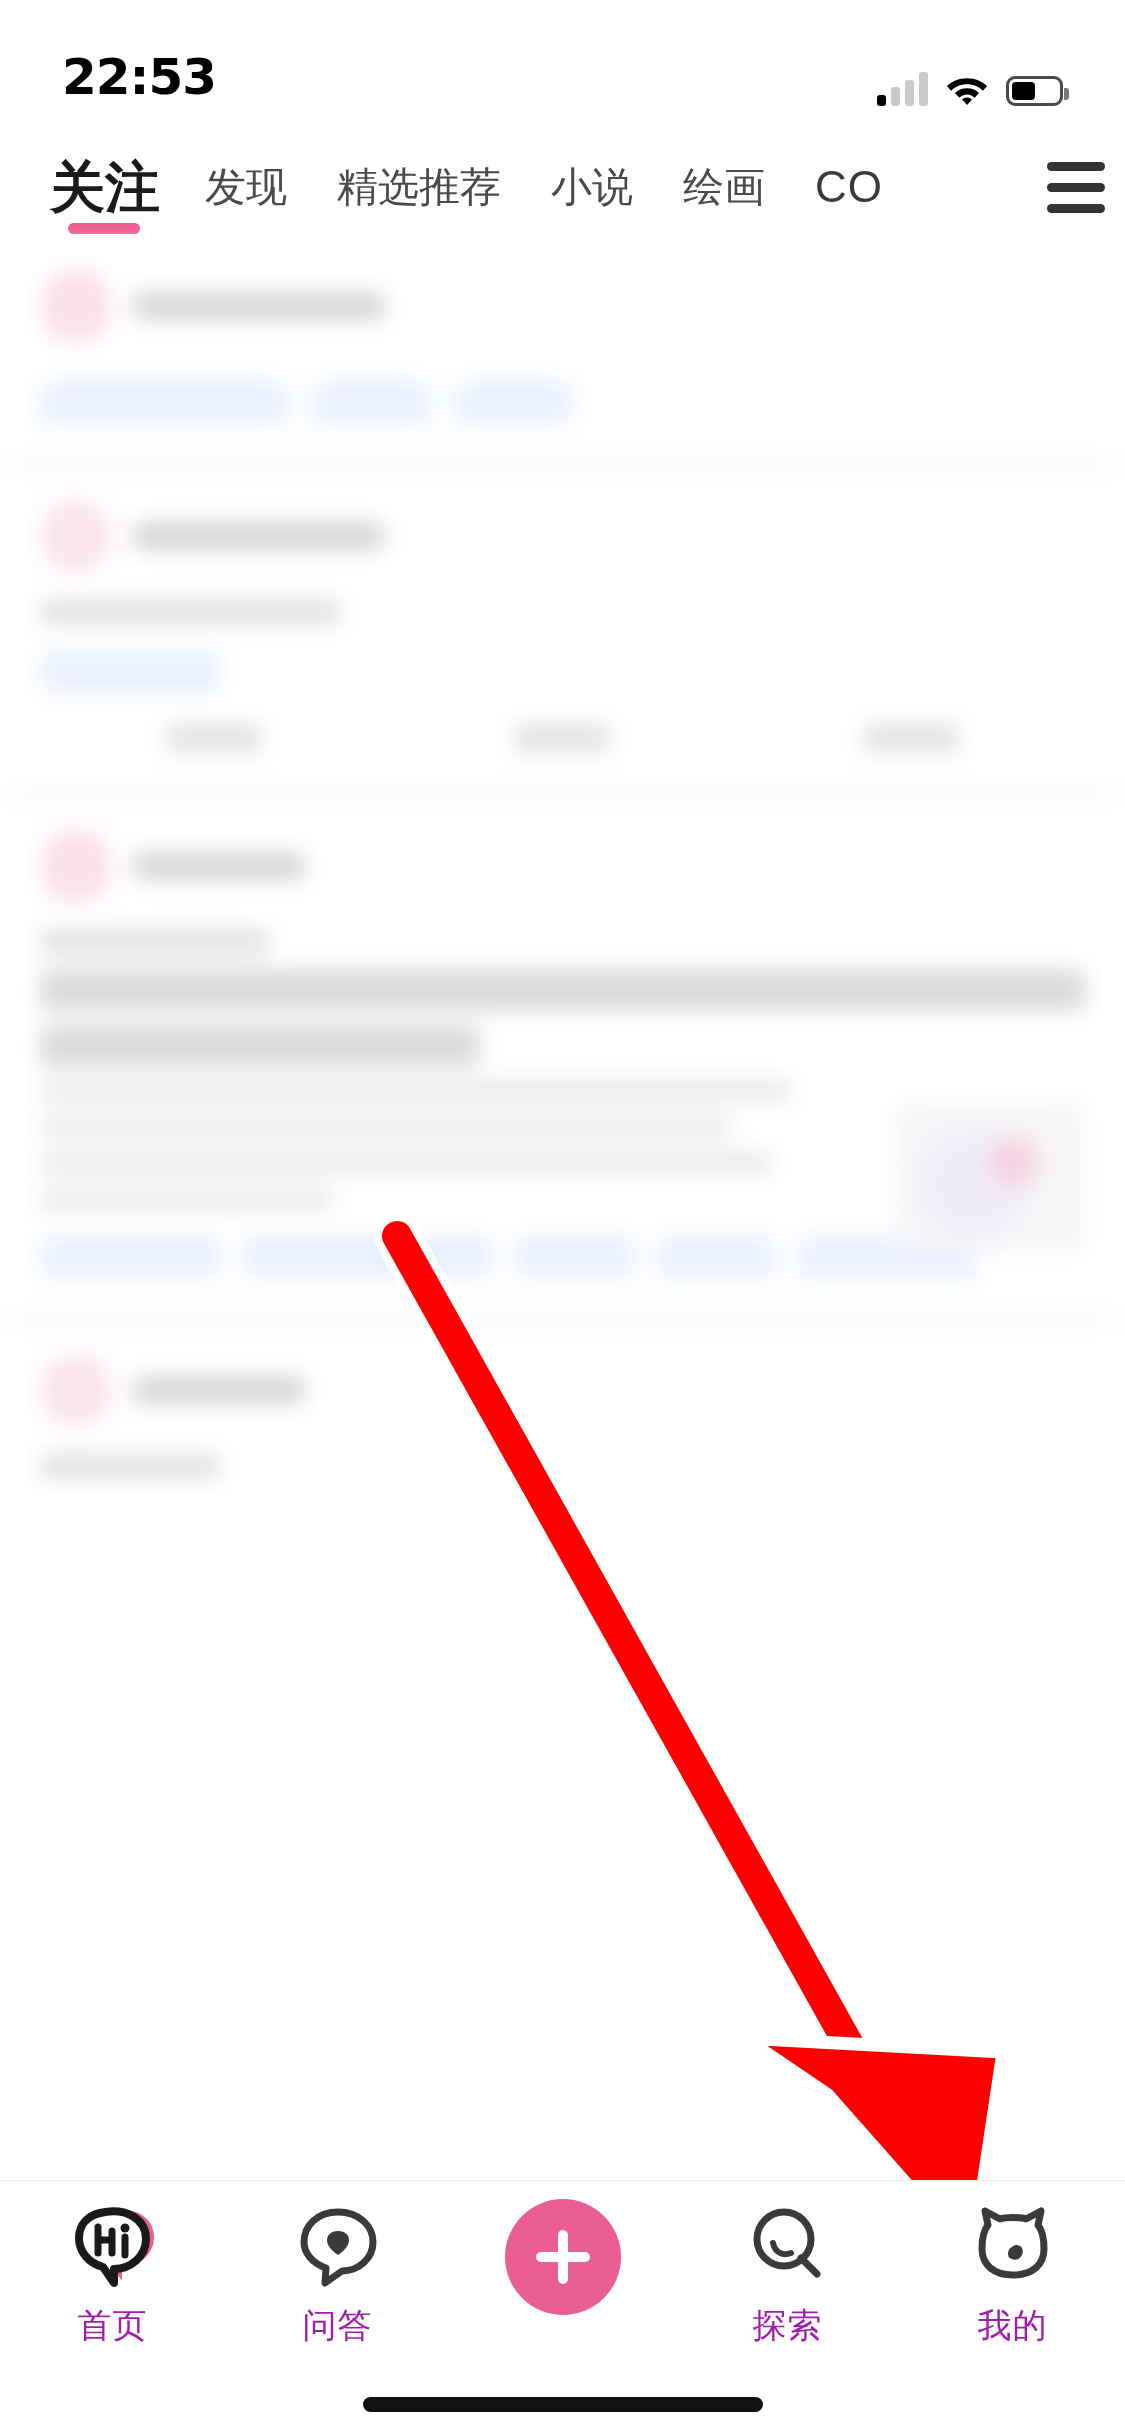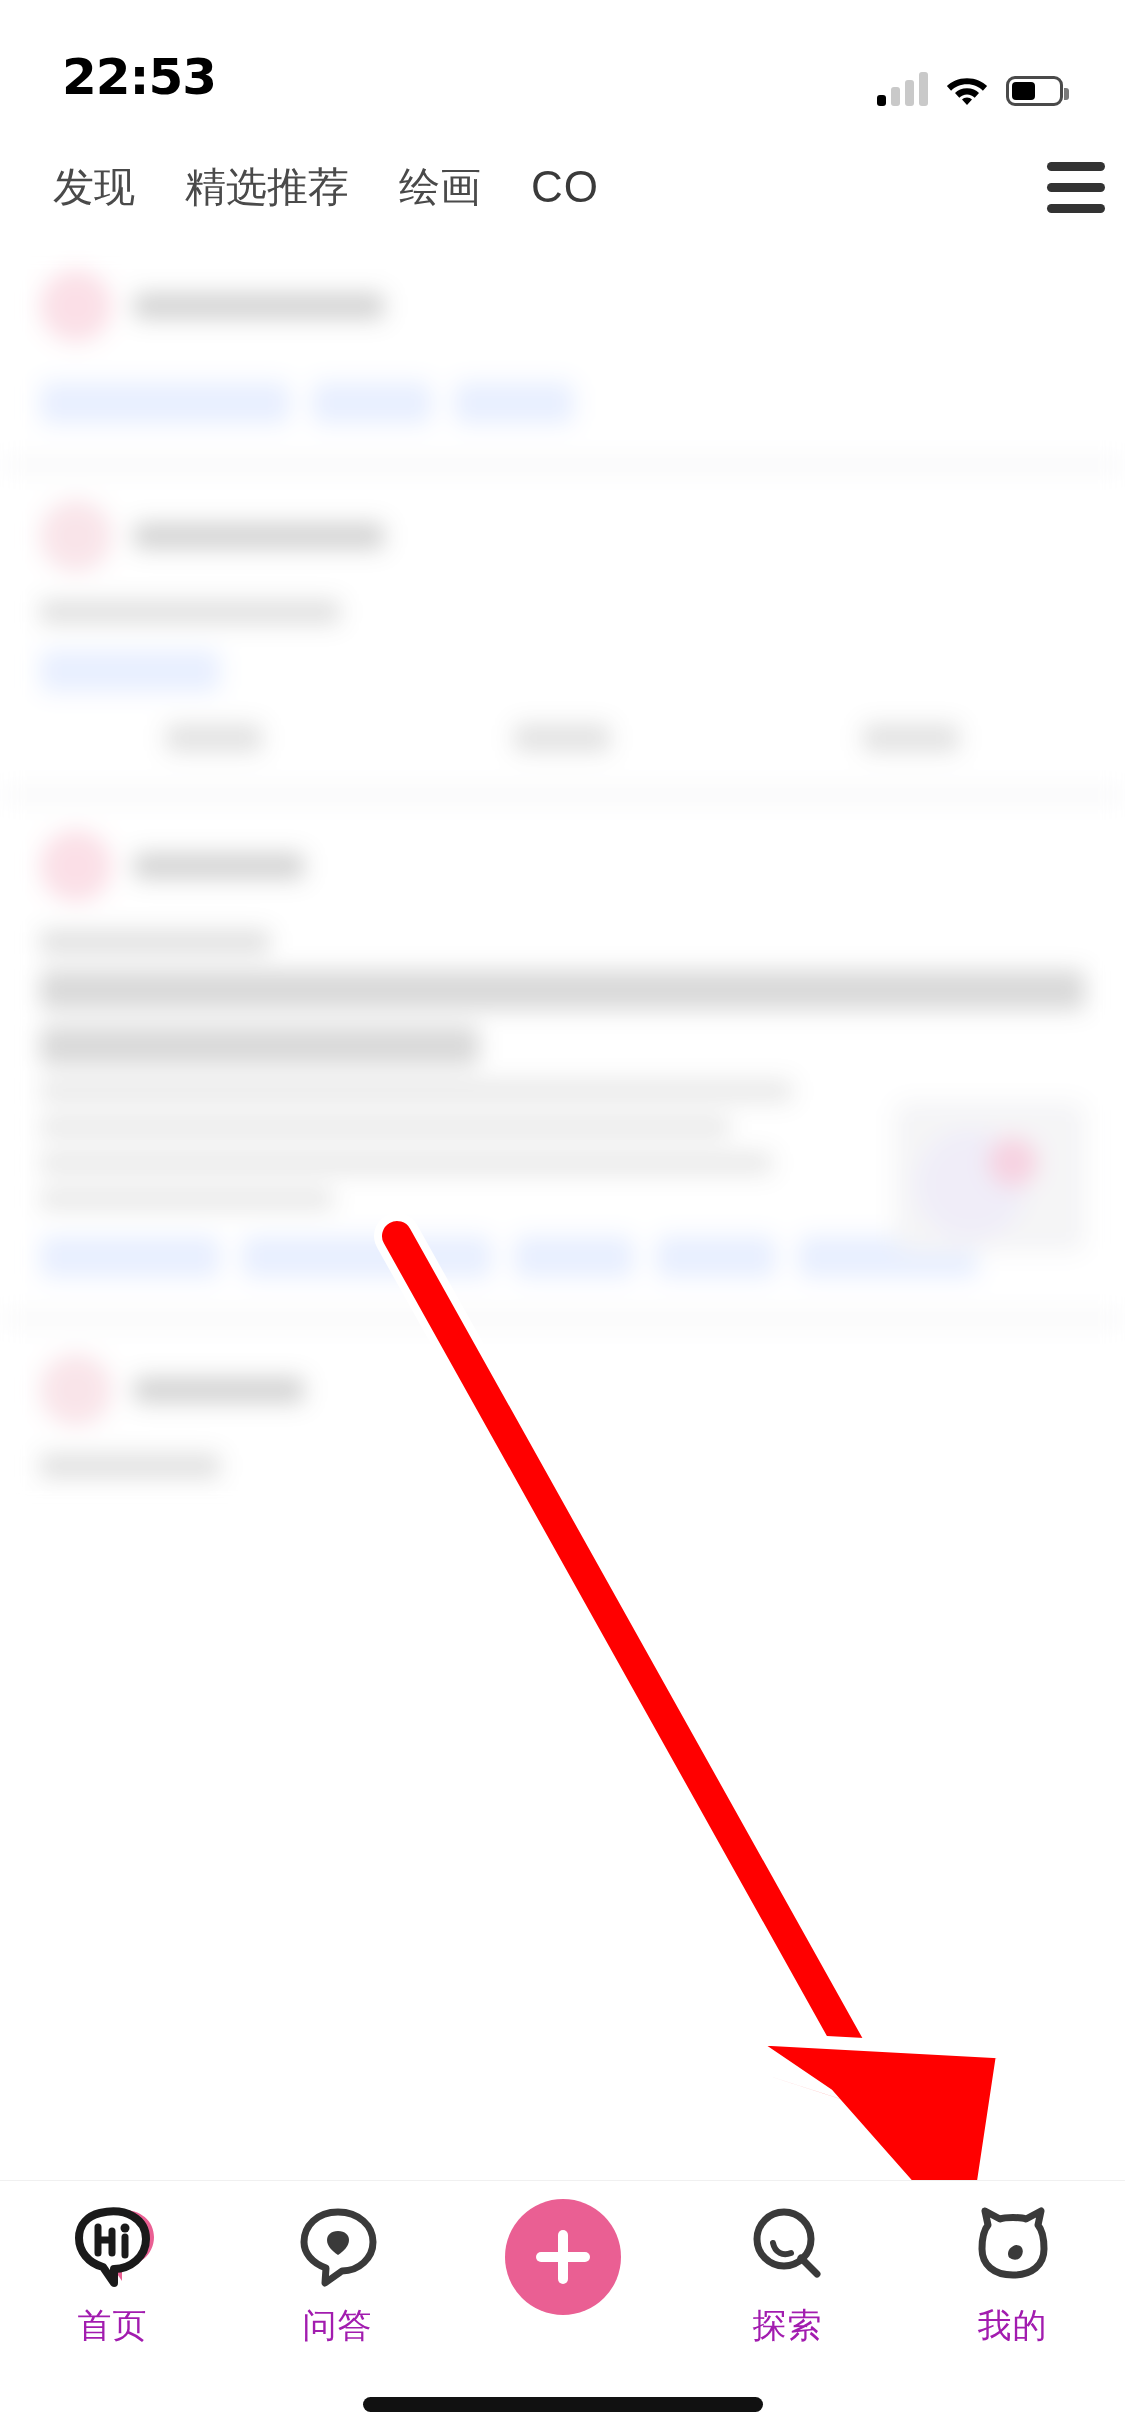--- a/index.html
+++ b/index.html
@@ -160,22 +160,27 @@
         <path d="M22 16.3c-5 0-9.3 2-12 4.8l4.3 4.6c1.9-1.9 4.6-3.2 7.7-3.2s5.8 1.3 7.7 3.2l4.3-4.6c-2.7-2.8-7-4.8-12-4.8z" fill="#000"></path>
         <path d="M22 25.4c-2 0-3.8.9-5 2.2l5 5.3 5-5.3c-1.2-1.3-3-2.2-5-2.2z" fill="#000"></path>
       </svg>
       <div class="batt">
         <div class="batt-fill" style="width:50%"></div>
       </div>
     </div>
   </div>
 
   <div class="topbar">
+    <div class="tab active">
+      <span>关注</span>
+      <span class="underline" style="background:#f2558c"></span>
+    </div>
     <div class="tab">发现</div>
     <div class="tab">精选推荐</div>
+    <div class="tab">小说</div>
     <div class="tab">绘画</div>
     <div class="tab clipped">CO</div>
     <div class="hamburger">
       <span></span>
         <span></span>
         <span></span>
     </div>
   </div>
 
   <div class="feed">

